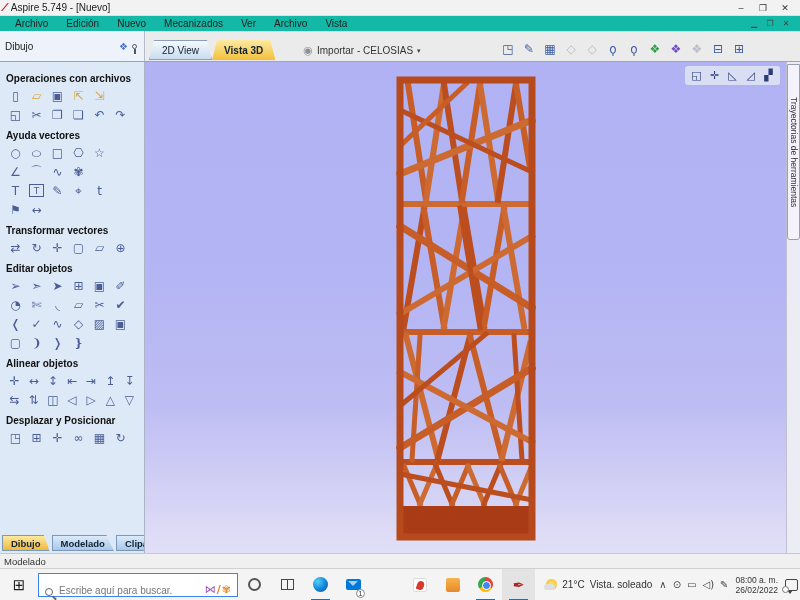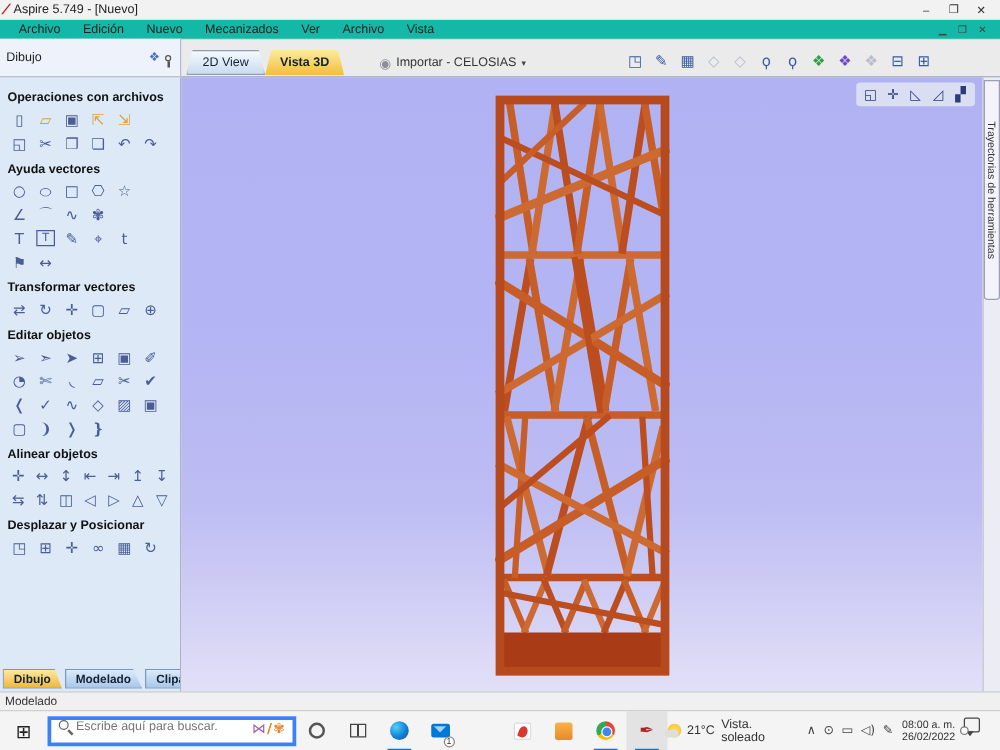--- a/index.html
+++ b/index.html
@@ -84,22 +84,22 @@
 
   
   .statusbar { height:15px; background:#f0f0f0; border-top:1px solid #c8c8c8;
     font-size:9.5px; color:#333; display:flex; align-items:center; padding:0 4px; }
 
   
   .taskbar { height:32px; background:#f4f4f4; border-top:1px solid #d0d0d0;
     display:flex; align-items:center; font-size:10px; color:#333; }
   .tb-start { width:38px; height:32px; display:flex; align-items:center; justify-content:center;
     font-size:15px; color:#222; }
-  .searchbox { width:200px; height:24px; background:#fff; border:3px solid #3b82f6;
-    display:flex; align-items:flex-start; padding:0 6px; gap:6px; color:#777; }
+  .searchbox { width:200px; height:24px; background:#fff; border:1px solid #3b82f6;
+    display:flex; align-items:flex-end; padding:0 6px; gap:6px; color:#777; }
   .mag { width:8px; height:8px; border:1.5px solid #666; border-radius:50%; position:relative; flex:none; }
   .mag::after { content:""; position:absolute; width:5px; height:1.5px; background:#666;
     transform:rotate(45deg); left:6px; top:8px; }
   .searchbox .ph { flex:1; font-size:10px; white-space:nowrap; overflow:hidden; }
   .doodle { display:flex; gap:1px; font-size:11px; }
   .tb-app { width:33px; height:32px; display:flex; align-items:center; justify-content:center;
     position:relative; }
   .tb-app.active { background:#e3e3e3; }
   .tb-app .runline { position:absolute; bottom:0; left:7px; right:7px; height:2px; background:#0078d7; }
   .badge { position:absolute; right:5px; bottom:3px; min-width:9px; height:9px; border-radius:5px;
@@ -115,21 +115,21 @@
   .ico-app-red { width:14px; height:14px; background:#fff; border:1px solid #ddd; border-radius:2px;
     position:relative; }
   .ico-app-red::after { content:""; position:absolute; left:3px; top:2px; width:7px; height:9px;
     background:#d63a2f; border-radius:50% 50% 50% 10%; transform:rotate(20deg); }
   .ico-app-orange { width:14px; height:14px; background:linear-gradient(#f7b24a,#e8892a); border-radius:2px; }
   .ico-chrome { width:15px; height:15px; border-radius:50%; position:relative;
     background:conic-gradient(#ea4335 0 33%, #fbbc05 0 66%, #34a853 0 100%); }
   .ico-chrome::after { content:""; position:absolute; left:4px; top:4px; width:7px; height:7px;
     border-radius:50%; background:#4285f4; border:1.5px solid #fff; }
   .ico-aspire { color:#b22222; font-size:14px; font-family:"DejaVu Sans", sans-serif; }
-  .tb-right { margin-left:auto; display:flex; gap:7px; padding-right:16px; }
+  .tb-right { margin-left:auto; display:flex; align-items:center; gap:7px; padding-right:2px; }
   .weather { display:flex; align-items:center; gap:5px; }
   .sun { width:11px; height:11px; border-radius:50%;
     background:radial-gradient(#ffe566,#f5b731); position:relative; }
   .sun::after { content:""; position:absolute; left:-2px; top:5px; width:11px; height:6px;
     background:#dedede; border-radius:4px; }
   .tray { display:flex; align-items:center; gap:6px; font-size:10px; color:#444;
     font-family:"DejaVu Sans", sans-serif; }
   .clock { text-align:right; font-size:8.5px; line-height:10px; color:#333; }
   .action-center { width:13px; height:12px; border:1.5px solid #444; border-radius:2px; position:relative; }
   .action-center::before { content:""; position:absolute; left:1px; bottom:-4px;

